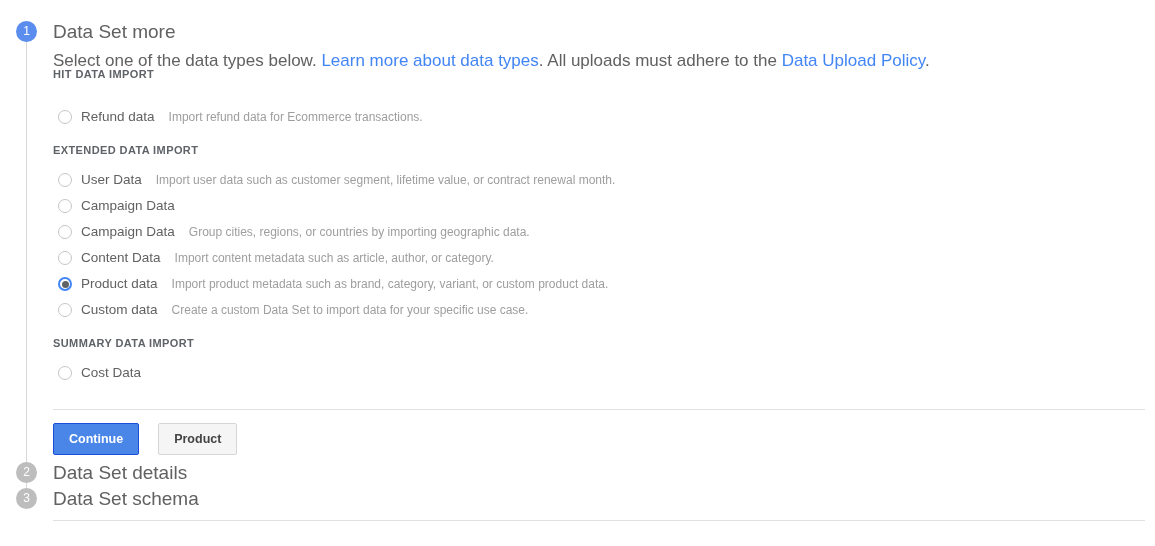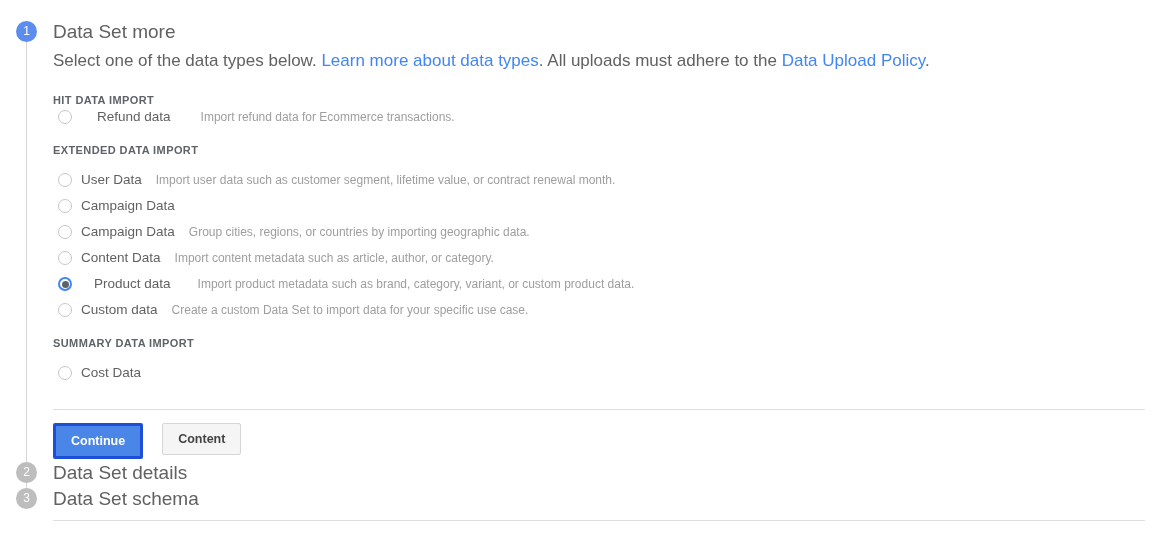--- a/index.html
+++ b/index.html
@@ -164,21 +164,21 @@
     line-height: 16px;
     padding: 7px 15px;
     border-radius: 2px;
     box-sizing: border-box;
     cursor: pointer;
     white-space: nowrap;
   }
   .btn-primary {
     background: #4a86e8;
     color: #ffffff;
-    border: 3px solid #1d4ed8;
+    border: 1px solid #1d4ed8;
     min-width: 72px;
     text-align: center;
   }
   .btn-secondary {
     background: #f5f5f5;
     color: #444444;
     border: 1px solid #d6d6d6;
     min-width: 72px;
     text-align: center;
     margin-left: 19px;
@@ -200,23 +200,23 @@
   <div class="step" id="step1">
 
     <div class="bullet active">1</div>
 
     <div class="step-title">Data Set more</div>
 
     <div class="subtitle">
       <span>Select one of the data types below. </span><a href="#">Learn more about data types</a><span>. All uploads must adhere to the </span><a href="#">Data Upload Policy</a><span>.</span>
     </div>
 
-    <div class="group-label" style="top:94px;">HIT DATA IMPORT</div>
-
-    <div class="opt" style="top:108px;gap:16px;">
+    <div class="group-label" style="top:68px;">HIT DATA IMPORT</div>
+
+    <div class="opt" style="top:108px;">
       <span class="radio"></span>
       <span class="opt-label">Refund data</span>
       <span class="opt-desc">Import refund data for Ecommerce transactions.</span>
     </div>
 
     <div class="group-label" style="top:144px;">EXTENDED DATA IMPORT</div>
 
     <div class="opt" style="top:171px;">
       <span class="radio"></span>
       <span class="opt-label">User Data</span>
@@ -233,21 +233,21 @@
       <span class="opt-label">Campaign Data</span>
       <span class="opt-desc">Group cities, regions, or countries by importing geographic data.</span>
     </div>
 
     <div class="opt" style="top:249px;">
       <span class="radio"></span>
       <span class="opt-label">Content Data</span>
       <span class="opt-desc">Import content metadata such as article, author, or category.</span>
     </div>
 
-    <div class="opt" style="top:275px;gap:13px;">
+    <div class="opt" style="top:275px;">
       <span class="radio checked"></span>
       <span class="opt-label">Product data</span>
       <span class="opt-desc">Import product metadata such as brand, category, variant, or custom product data.</span>
     </div>
 
     <div class="opt" style="top:301px;justify-content:flex-end;">
       <span class="radio"></span>
       <span class="opt-label">Custom data</span>
       <span class="opt-desc">Create a custom Data Set to import data for your specific use case.</span>
     </div>
@@ -256,21 +256,21 @@
 
     <div class="opt" style="top:364px;">
       <span class="radio"></span>
       <span class="opt-label">Cost Data</span>
     </div>
 
     <div class="divider" id="divider-actions"></div>
 
     <div class="actions">
       <div class="btn btn-primary">Continue</div>
-      <div class="btn btn-secondary">Content</div>
+      <div class="btn btn-secondary">Product</div>
     </div>
   </div>
 
   <div class="step" id="step2">
     <div class="bullet inactive">2</div>
     <div class="step-title">Data Set details</div>
   </div>
 
   <div class="step" id="step3">
     <div class="bullet inactive">3</div>

